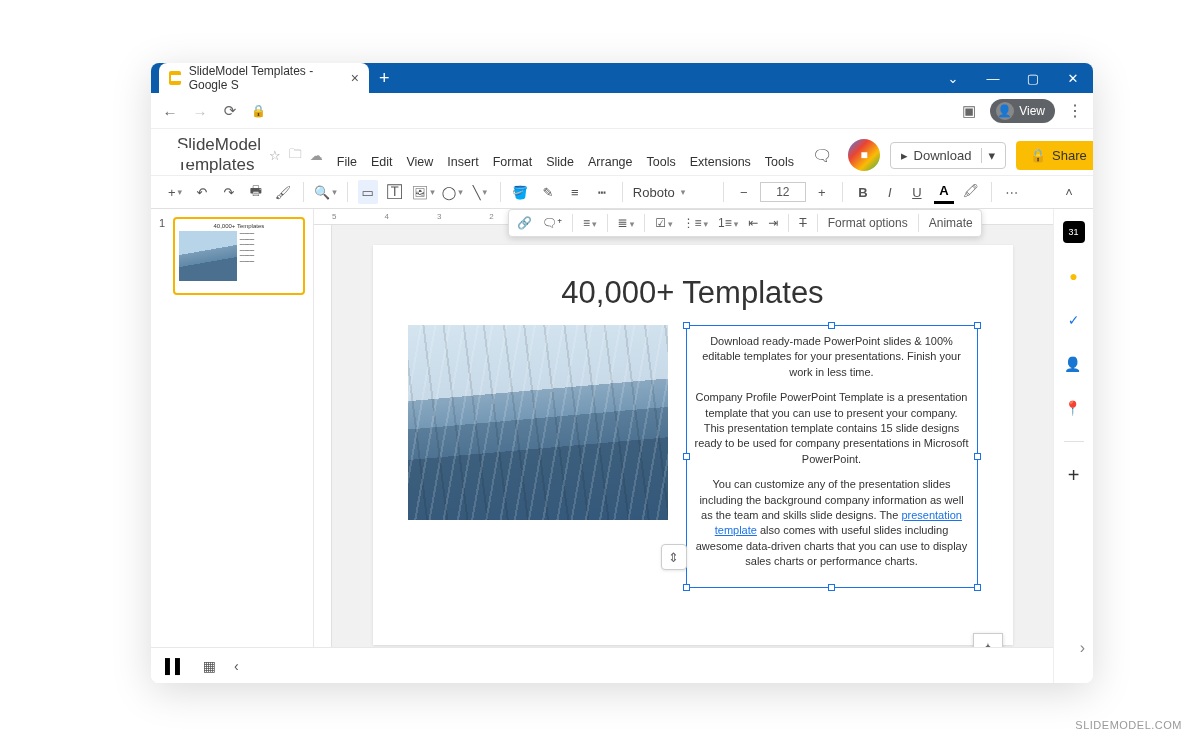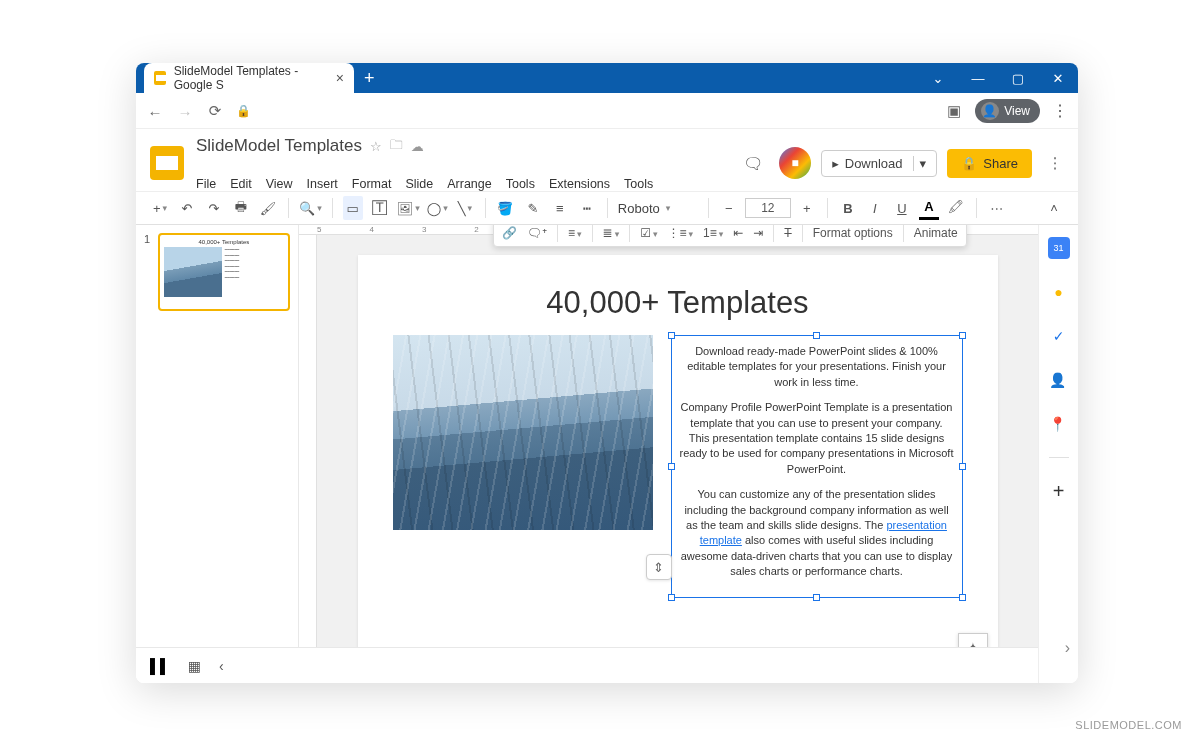--- a/index.html
+++ b/index.html
@@ -1,36 +1,36 @@
 <!DOCTYPE html>
 <html><head>
 <meta charset="utf-8">
 <style>
 * { margin: 0; padding: 0; box-sizing: border-box; font-family: Arial, Roboto, sans-serif; }
 body { background: #fff; width: 1200px; height: 743px; position: relative; }
-.window { position: absolute; top: 63px; left: 136px; width: 942px; height: 620px; background: #fff; border-radius: 8px; box-shadow: 0 8px 40px rgba(0,0,0,0.15); overflow: hidden; display: flex; flex-direction: column; }
+.window { position: absolute; top: 63px; left: 151px; width: 942px; height: 620px; background: #fff; border-radius: 8px; box-shadow: 0 8px 40px rgba(0,0,0,0.15); overflow: hidden; display: flex; flex-direction: column; }
 .titlebar { background: #0b5cab; height: 30px; display: flex; align-items: center; }
 .tab { background: #fff; height: 30px; margin-left: 8px; border-radius: 8px 8px 0 0; display: flex; align-items: center; padding: 0 10px; gap: 8px; font-size: 12px; color: #333; max-width: 210px; }
 .tab .favicon { width: 14px; height: 14px; background: #f4b400; border-radius: 2px; position: relative; }
 .tab .favicon::after { content: ''; position: absolute; top: 4px; left: 2px; width: 10px; height: 6px; background: #fff; }
 .tab .close { margin-left: 6px; font-size: 14px; color: #555; }
 .newtab { color: #fff; font-size: 18px; margin-left: 10px; }
 .win-controls { margin-left: auto; display: flex; }
 .win-btn { width: 40px; height: 30px; display: flex; align-items: center; justify-content: center; color: #fff; font-size: 13px; }
 .addrbar { height: 36px; display: flex; align-items: center; padding: 0 10px; gap: 12px; border-bottom: 1px solid #eee; }
 .nav-icon { color: #666; font-size: 15px; width: 18px; text-align: center; }
 .addr { flex: 1; display: flex; align-items: center; gap: 8px; font-size: 13px; color: #555; }
 .addr .lock { font-size: 12px; }
 .guest-chip { background: #5f6368; color: #fff; border-radius: 14px; padding: 3px 10px 3px 6px; display: flex; align-items: center; gap: 5px; font-size: 12px; }
 .guest-chip .ava { width: 18px; height: 18px; border-radius: 50%; background: #888; display: flex; align-items: center; justify-content: center; color: #fff; font-size: 12px; }
 .dots { font-size: 16px; color: #555; }
 .app-header { display: flex; align-items: center; padding: 6px 14px 0; gap: 12px; }
 .slides-logo { width: 34px; height: 34px; background: #f4b400; border-radius: 4px; position: relative; }
 .slides-logo::after { content:''; position:absolute; top:10px; left:6px; width:22px; height:14px; background:#fff; }
-.doc-area { display: flex; flex-direction: column; }
+.doc-area { display: flex; flex-direction: row; gap: 14px; }
 .doc-title-row { display: flex; align-items: center; gap: 8px; }
 .doc-title { font-size: 17px; color: #444; }
 .title-icon { color: #999; font-size: 13px; }
 .menus { display: flex; gap: 14px; font-size: 12.5px; color: #333; margin-top: 20px; }
 .right-actions { margin-left: auto; display: flex; align-items: center; gap: 10px; }
 .icon-btn { width: 32px; height: 32px; display: flex; align-items: center; justify-content: center; color: #555; border-radius: 4px; }
 .meet { width: 32px; height: 32px; border-radius: 50%; background: linear-gradient(135deg,#4285f4,#ea4335,#fbbc05,#34a853); display:flex; align-items:center; justify-content:center; color:#fff; font-size:12px; }
 .slideshow-btn { display: flex; align-items: center; gap: 6px; border: 1px solid #ccc; border-radius: 4px; padding: 5px 4px 5px 10px; font-size: 13px; color: #444; }
 .slideshow-btn .dd { border-left:1px solid #ccc; padding:0 6px; margin-left:4px; }
 .share-btn { background: #fbbc04; color: #333; border-radius: 4px; padding: 7px 14px; font-size: 13px; display: flex; align-items: center; gap: 6px; font-weight: 500; }
@@ -265,21 +265,21 @@
             </div>
             <div class="autofit">⇕</div>
           </div>
         </div>
       </div>
       <div class="scroll-track"></div>
       <div class="explore-btn">✦</div>
     </div>
 
     <div class="right-panel">
-      <div class="rp-icon" style="background:#3b82f6;color:#fff;font-size:9px">31</div>
+      <div class="rp-icon" style="background:#000000;color:#fff;font-size:9px">31</div>
       <div class="rp-icon" style="color:#fbbc04">●</div>
       <div class="rp-icon" style="color:#1a73e8">✓</div>
       <div class="rp-icon" style="color:#1a73e8">👤</div>
       <div class="rp-icon">📍</div>
       <div style="width:20px;border-top:1px solid #e0e0e0"></div>
       <div class="rp-icon" style="color:#333;font-size:20px">+</div>
     </div>
     <span class="expand-arrow">›</span>
   </div>
 

